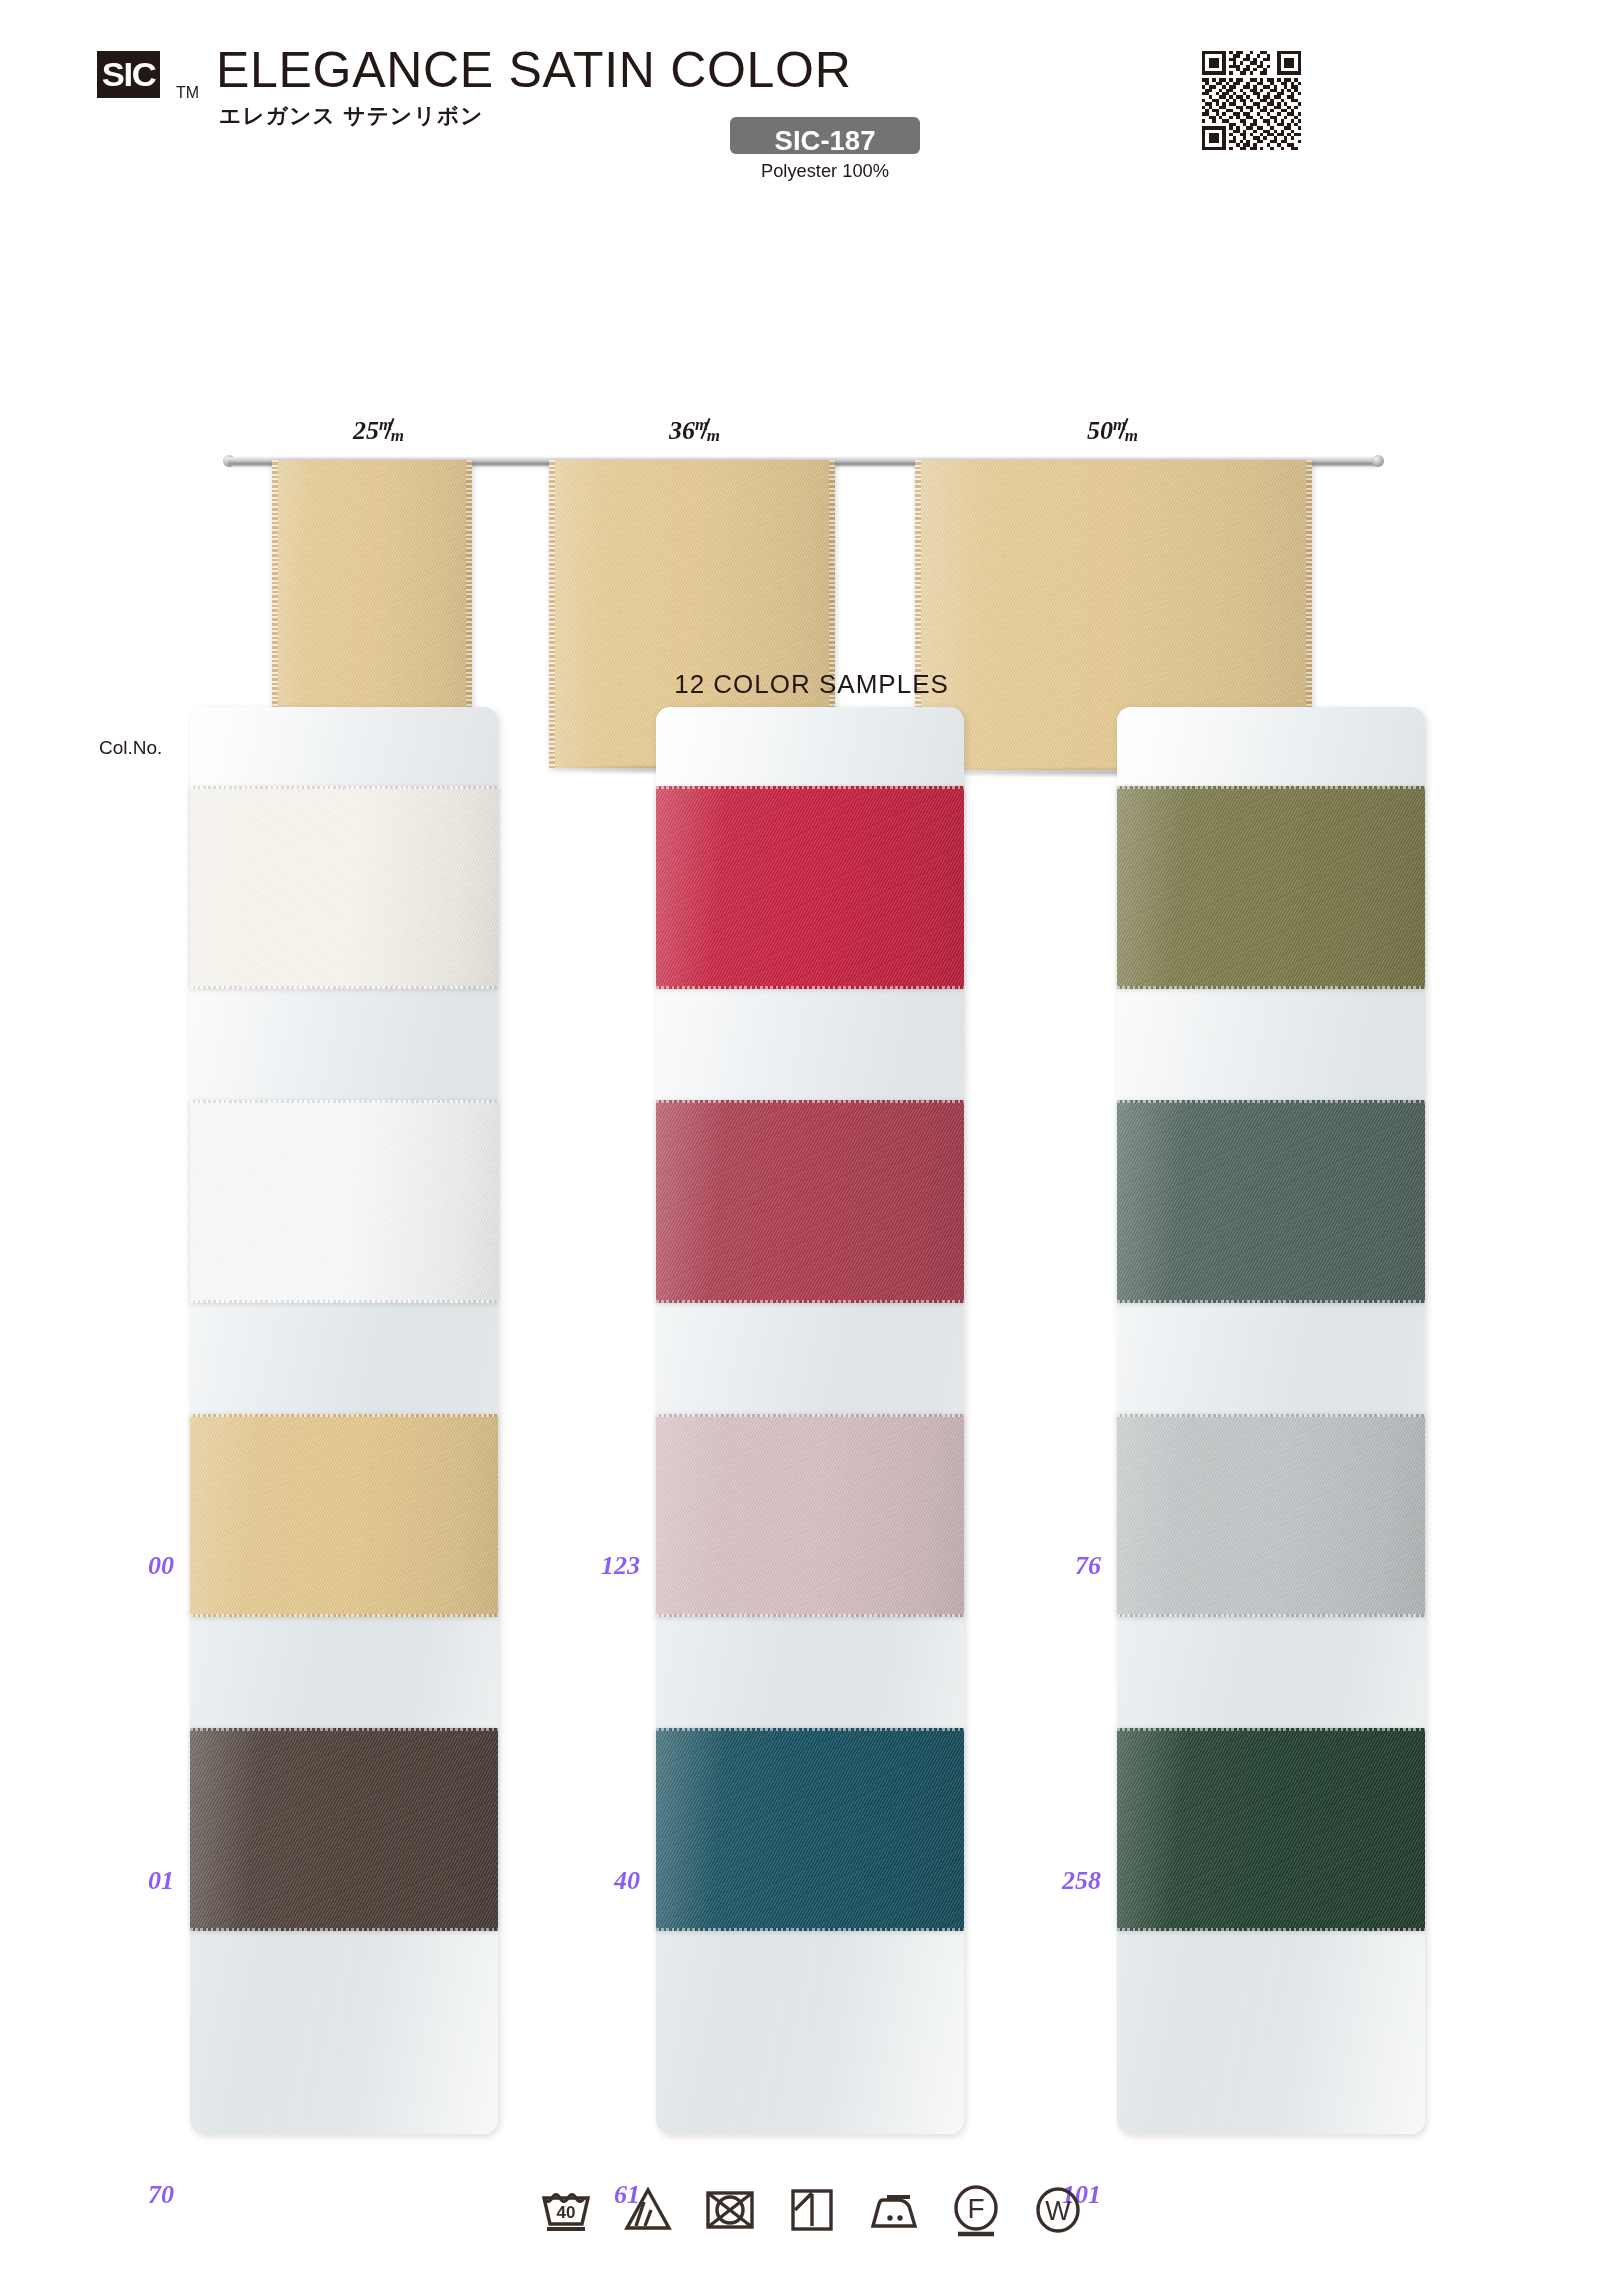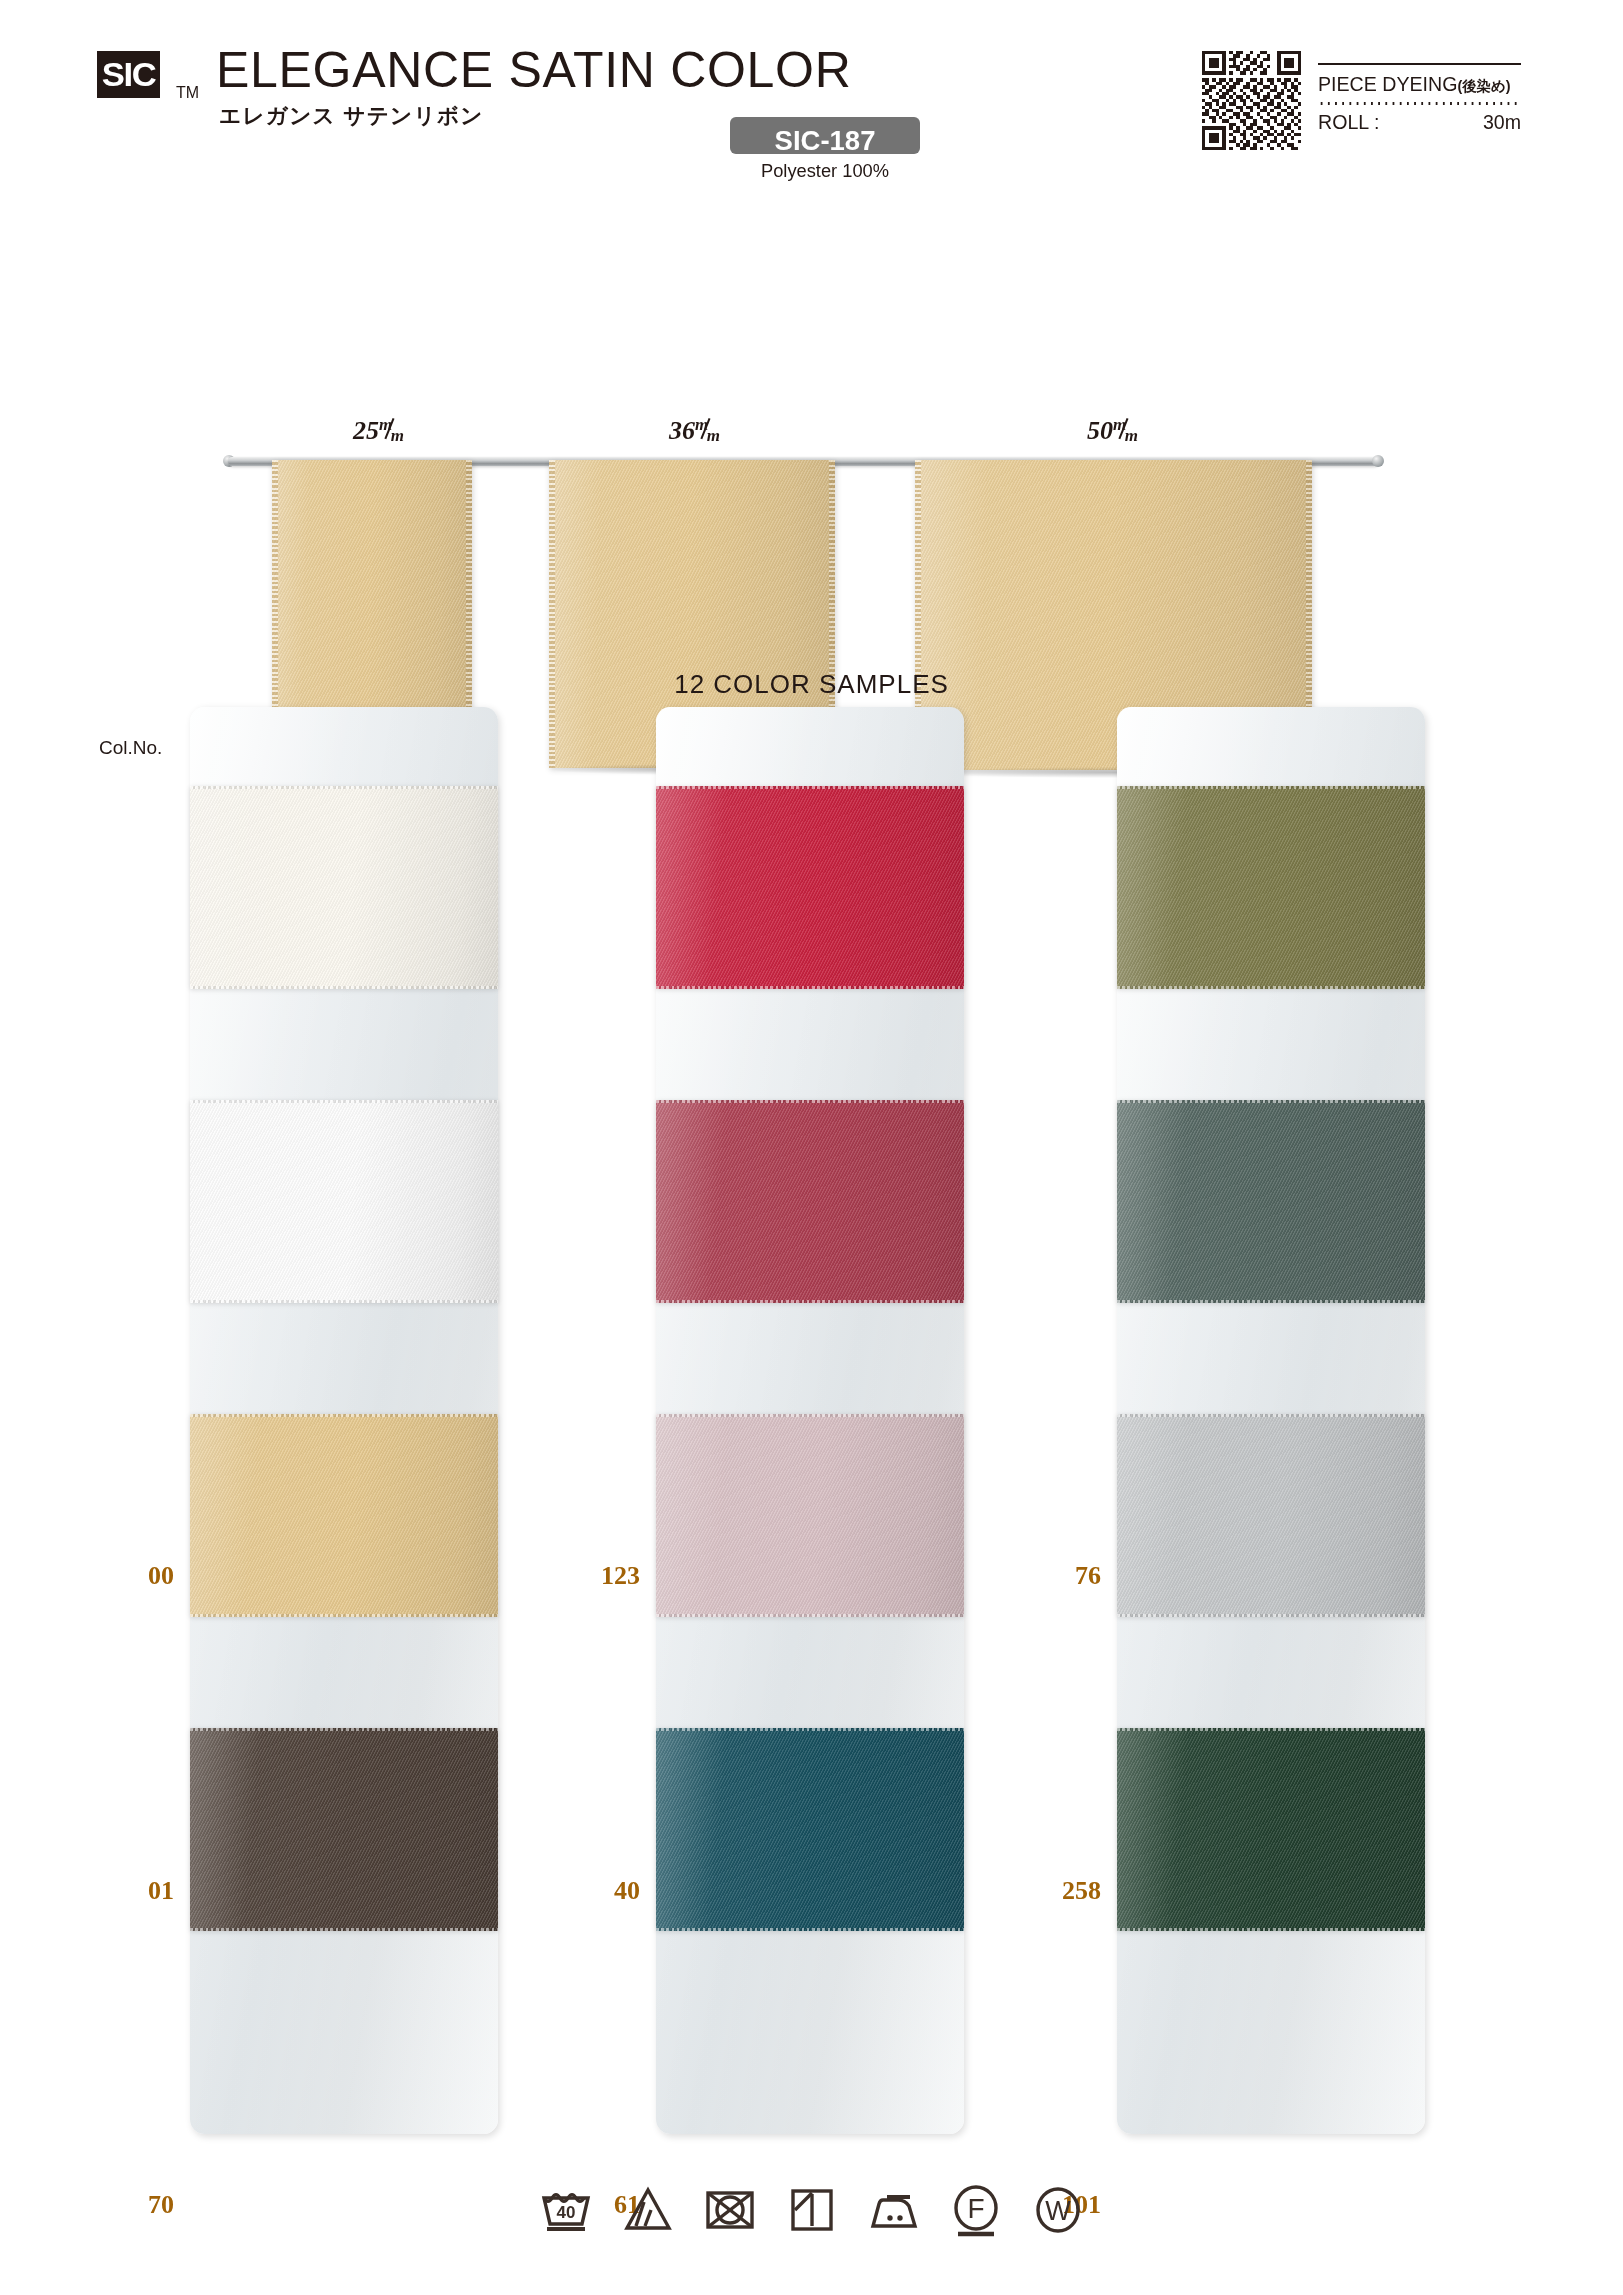--- a/index.html
+++ b/index.html
@@ -175,23 +175,22 @@
   .swatch-edge-top, .swatch-edge-bot {
     position: absolute; left: 0; width: 100%; height: 3.3px;
     background: repeating-linear-gradient(90deg, rgba(255,255,255,0.50) 0 2.6px, rgba(0,0,0,0.10) 2.6px 5.2px);
   }
   .swatch-edge-top { top: 0; }
   .swatch-edge-bot { bottom: 0; }
 
   .col-number {
     position: absolute; width: 105px; text-align: right;
     font-family: "Liberation Serif", serif;
-    font-weight: 700; font-size: 26px;
-    color: #a16207;
-    margin-top: 10px;
+    font-style: italic; font-weight: 700; font-size: 26px;
+    color: #8b5cf6;
   }
   .sample-col.c1 .col-number { left: -121px; }
   .sample-col.c2 .col-number { left: -121px; }
   .sample-col.c3 .col-number { left: -121px; }
 
   
   .care-row {
     position: absolute; left: 0; top: 2180px; width: 1623px;
     display: flex; justify-content: center; align-items: center; gap: 22px;
   }
@@ -444,31 +443,20 @@
           <rect x="11" y="28" width="2" height="1"></rect>
         <rect x="14" y="28" width="2" height="1"></rect>
           <rect x="17" y="28" width="1" height="1"></rect>
         <rect x="20" y="28" width="1" height="1"></rect>
           <rect x="23" y="28" width="1" height="1"></rect>
         <rect x="26" y="28" width="2" height="1"></rect>
       </g>
     </svg>
   </div>
 
-  <div class="info-box">
-    <div class="info-rule-top"></div>
-    <div class="info-row-1">
-      <span>PIECE DYEING</span><span class="jp">(後染め)</span>
-    </div>
-    <div class="info-dots"></div>
-    <div class="info-row-2">
-      <span>ROLL :</span>
-      <span>30m</span>
-    </div>
-  </div>
 </div>
 
 <div class="ribbon-stage">
 
   <div class="width-label" style="left:353px">
     <span>25</span><span class="frac"><span class="n">m</span><span class="s"></span><span class="d">m</span></span>
   </div>
 
   <div class="width-label" style="left:669px">
     <span>36</span><span class="frac"><span class="n">m</span><span class="s"></span><span class="d">m</span></span>

